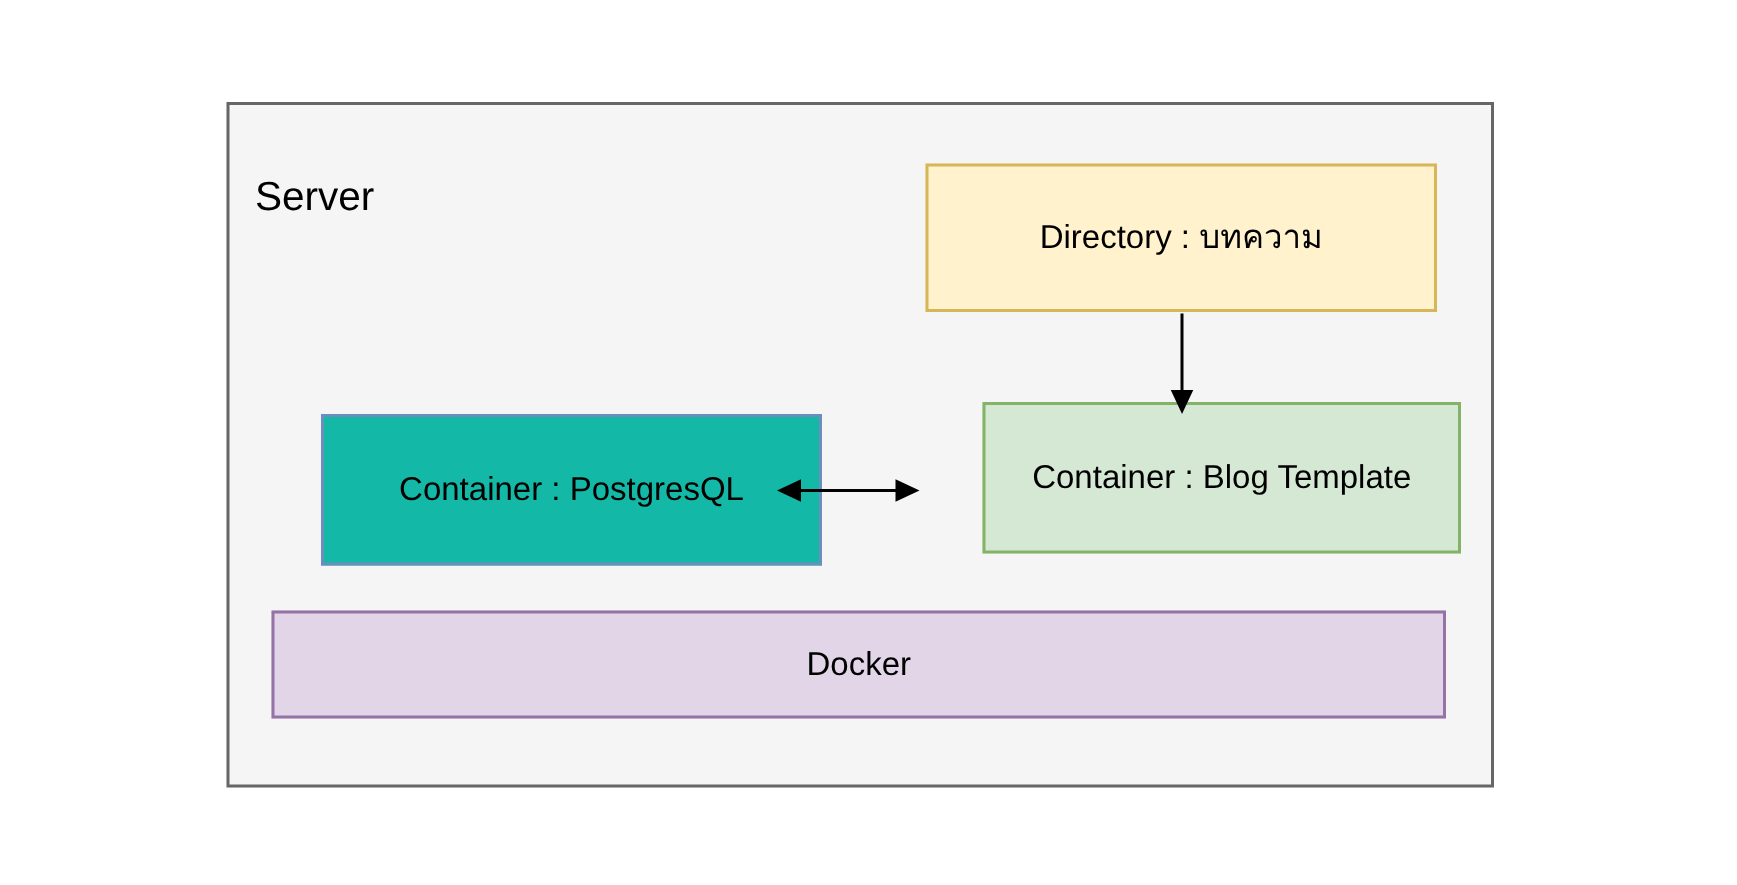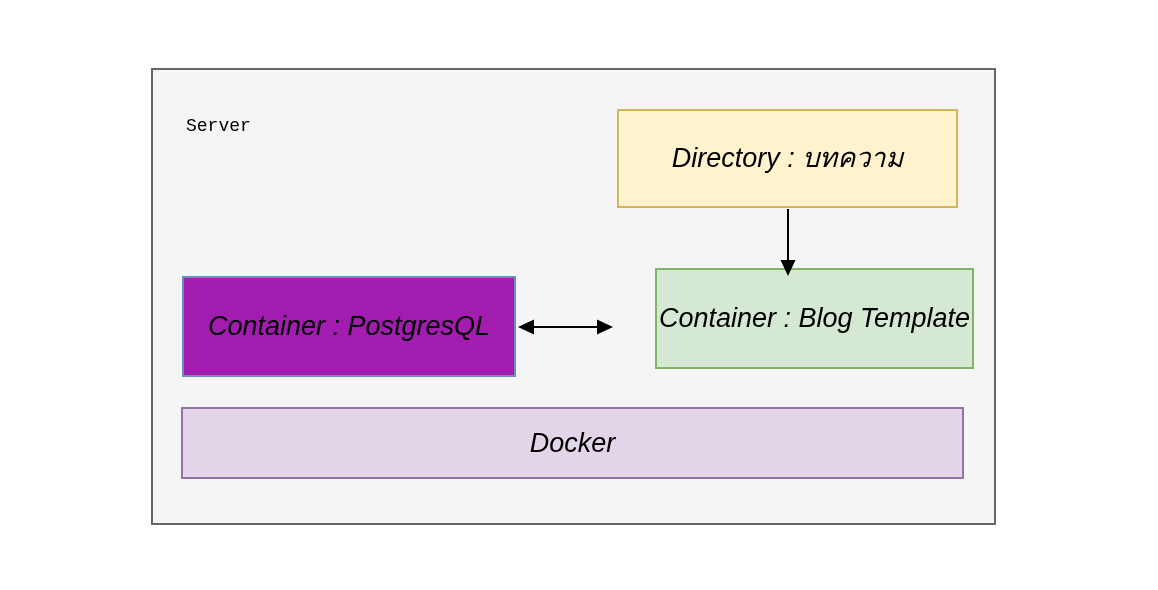--- a/index.html
+++ b/index.html
@@ -16,39 +16,37 @@
     background: #ffffff;
     overflow: hidden;
   }
   .node, .group {
     position: absolute;
     box-sizing: border-box;
     display: flex;
     align-items: center;
     justify-content: center;
     text-align: center;
-    font-size: 27px;
+    font-size: 22px;
     line-height: 1.2;
     white-space: nowrap;
-    font-style: italic;
   }
   .group {
     left: 151px;
     top: 68px;
     width: 845px;
     height: 457px;
     border: 2px solid #666666;
     background: #f5f5f5;
   }
   .group-label {
     position: absolute;
-    left: 186px;
+    left: 170px;
     top: 116px;
-    font-size: 18px;
-    font-family: Liberation Mono, monospace;
+    font-size: 27px;
   }
   .node { border: 2px solid #000; }
   .node-directory { left: 617px; top: 109px; width: 341px; height: 99px; }
   .node-postgres  { left: 182px; top: 276px; width: 334px; height: 101px; }
   .node-blog      { left: 615px; top: 268px; width: 319px; height: 101px; margin-left: 40px; }
   .node-docker    { left: 181px; top: 407px; width: 783px; height: 72px; }
   svg.edges {
     position: absolute;
     left: 0;
     top: 0;
@@ -63,21 +61,21 @@
 <div class="canvas">
 
   <div class="group" style="background-color: rgb(245, 245, 245); border-color: rgb(102, 102, 102);"></div>
 
   <div class="group-label">Server</div>
 
   <div class="node node-directory" style="background-color: rgb(255, 242, 204); border-color: rgb(214, 182, 86);">
     <span>Directory : บทความ</span>
   </div>
 
-  <div class="node node-postgres" style="background-color: #a21caf; border-color: rgb(108, 142, 191);">
+  <div class="node node-postgres" style="background-color: #14b8a6; border-color: rgb(108, 142, 191); margin-left: 32px;">
     <span>Container : PostgresQL</span>
   </div>
 
   <div class="node node-blog" style="background-color: rgb(213, 232, 212); border-color: rgb(130, 179, 102);">
     <span>Container : Blog Template</span>
   </div>
 
   <div class="node node-docker" style="background-color: rgb(225, 213, 231); border-color: rgb(150, 115, 166);">
     <span>Docker</span>
   </div>

